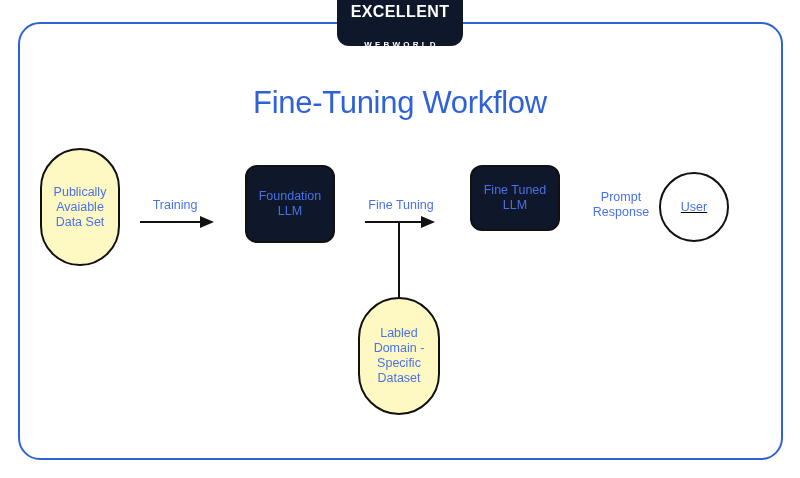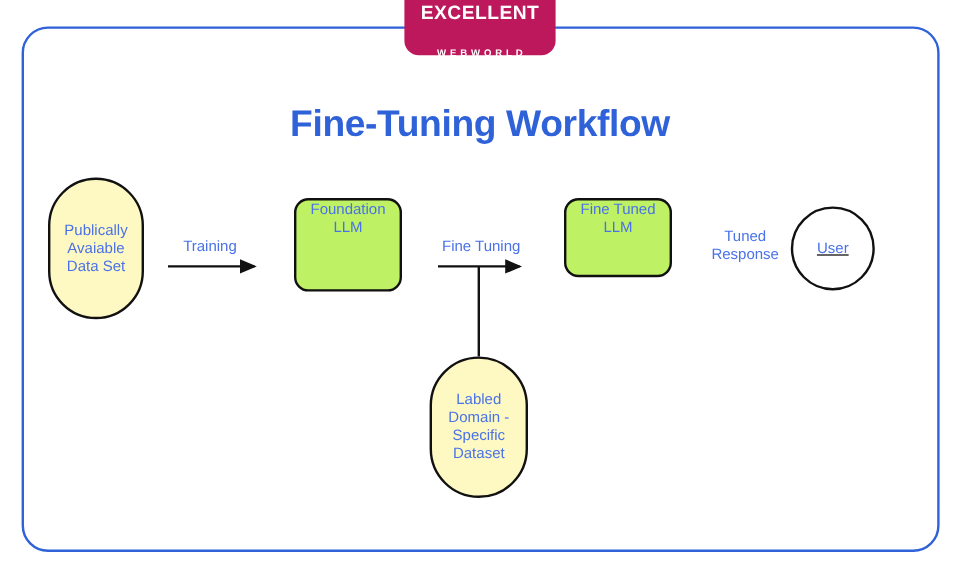--- a/index.html
+++ b/index.html
@@ -32,21 +32,21 @@
     background: transparent;
   }
 
   
   .logo-badge {
     position: absolute;
     left: 337px;
     top: 0px;
     width: 126px;
     height: 46px;
-    background: #be185d;
+    background: #0f172a;
     border-bottom-left-radius: 12px;
     border-bottom-right-radius: 12px;
     display: flex;
     flex-direction: column;
     align-items: center;
     justify-content: center;
     box-sizing: border-box;
     padding-top: 6px;
   }
   .logo-main {
@@ -68,21 +68,21 @@
 
   
   .page-title {
     position: absolute;
     left: 0;
     top: 85px;
     width: 800px;
     text-align: center;
     color: #2f62d8;
     font-size: 31px;
-    font-weight: bold;
+    font-weight: normal;
     letter-spacing: -0.3px;
   }
 
   
   .node-label {
     color: #4a72e8;
     font-size: 12.5px;
     line-height: 15px;
     text-align: center;
     white-space: pre-line;
@@ -96,22 +96,23 @@
     background: #fef9c3;
     display: flex;
     align-items: center;
     justify-content: center;
     box-sizing: border-box;
   }
   .rounded-box {
     position: absolute;
     border: 2.5px solid #111111;
     border-radius: 12px;
-    background: #bef264;
-    display: flex;
+    background: #0f172a;
+    display: flex;
+    align-items: center;
     justify-content: center;
     box-sizing: border-box;
   }
   .circle {
     position: absolute;
     border: 2.5px solid #111111;
     border-radius: 50%;
     background: #ffffff;
     display: flex;
     align-items: center;
@@ -207,16 +208,16 @@
     <span class="node-label">Labled
 Domain -
 Specific
 Dataset</span>
   </div>
 
   <div class="edge-label" id="label-training">Training</div>
 
   <div class="edge-label" id="label-finetuning">Fine Tuning</div>
 
-  <div class="edge-label" id="label-prompt">Tuned
+  <div class="edge-label" id="label-prompt">Prompt
 Response</div>
 
 </div>
 
 </body></html>

